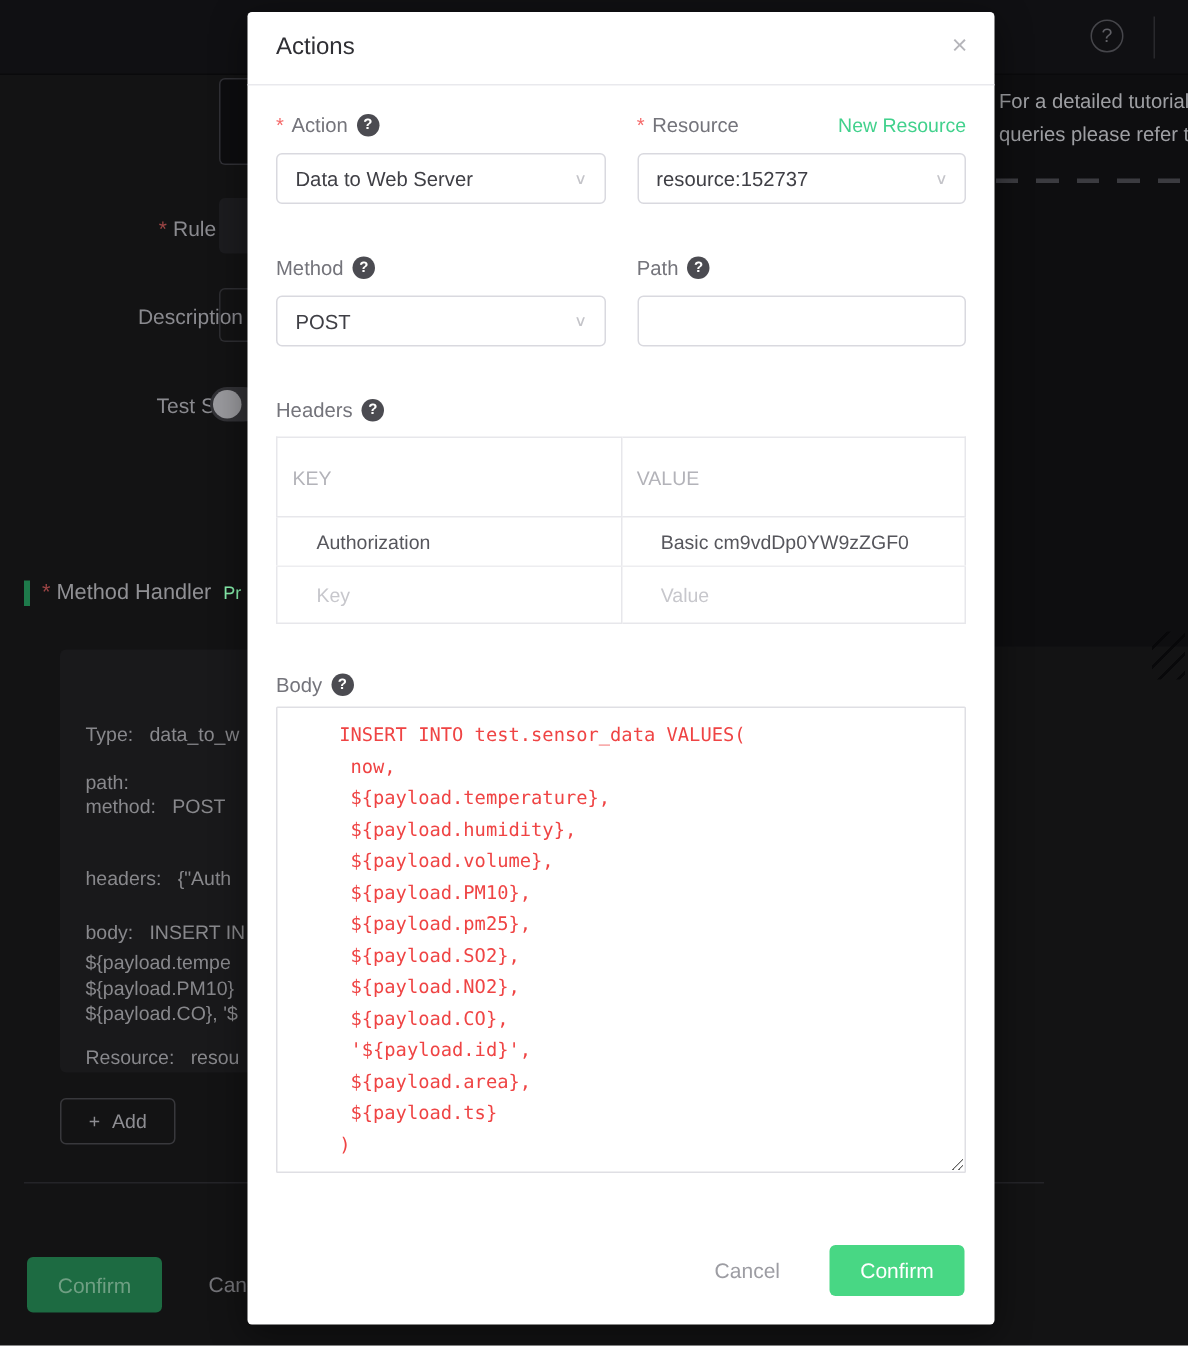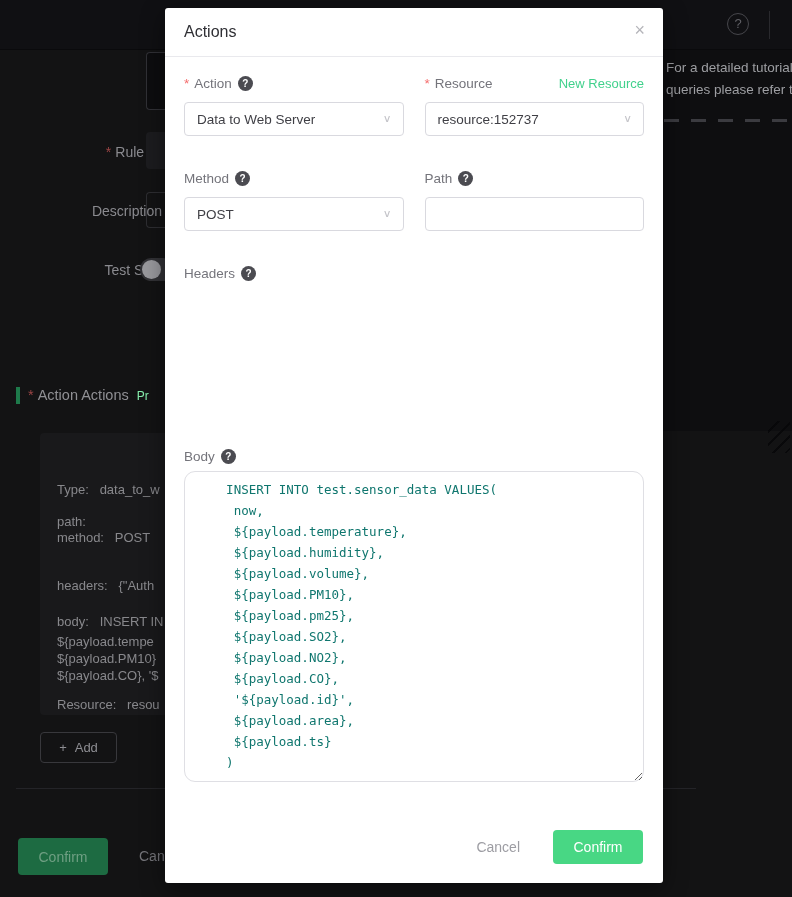--- a/index.html
+++ b/index.html
@@ -78,23 +78,23 @@
 
   #headers-table { left:19px; top:283px; width:460px; border:1px solid #e7e7eb; border-collapse:collapse;
                    font-size:13px; table-layout:fixed; }
   #headers-table th { height:53px; font-weight:400; text-align:left; padding-left:10px; color:#b3b3b9;
                       border-bottom:1px solid #e7e7eb; }
   #headers-table td { padding-left:26px; color:#56565c; }
   #headers-table .r1 td { height:33px; border-bottom:1px solid #ededf0; }
   #headers-table .r2 td { height:38px; color:#c7c7cc; }
   #headers-table th:first-child, #headers-table td:first-child { border-right:1px solid #e7e7eb; }
 
-  #body-textarea { left:19px; top:463px; width:460px; height:311px; border:1px solid #dfdfe4; border-radius:11px;
+  #body-textarea { left:19px; top:463px; width:460px; height:311px; border:1px solid #dfdfe4; border-radius:1px;
                    padding:7px 11px; font-family:"DejaVu Sans Mono",monospace; font-size:12.5px; line-height:21px;
-                   color:#0f766e; white-space:pre; overflow:hidden; resize:vertical; outline:none; background:#fff;
+                   color:#ef4444; white-space:pre; overflow:hidden; resize:vertical; outline:none; background:#fff;
                    position:absolute; }
 
   #m-footer { position:absolute; right:20px; top:822px; display:flex; align-items:center; gap:33px; }
   #cancel-btn { color:#9d9da3; font-size:14px; cursor:pointer; }
   #confirm-btn { width:90px; height:34px; background:#48d784; border:none; border-radius:4px; color:#ffffff;
                  font-size:14px; display:flex; align-items:center; justify-content:center; cursor:pointer; }
 </style>
 </head>
 <body>
 
@@ -123,21 +123,21 @@
 <div class="abs" id="desc-input-frag"></div>
 
 <div class="abs bg-label" id="testsql-label">
   <span>Test SQL</span>
 </div>
 <div class="abs" id="testsql-toggle"></div>
 <div class="abs" id="testsql-knob"></div>
 
 <div class="abs" id="ah-bar"></div>
 <div class="abs" id="ah-title">
-  <span class="req-dim">*</span><span>Action Actions</span><span id="ah-suffix">Pr</span>
+  <span class="req-dim">*</span><span>Method Handler</span><span id="ah-suffix">Pr</span>
 </div>
 
 <div class="abs" id="code-card">
   <div class="code-line" id="cl-0">Type:   data_to_w</div>
   <div class="code-line" id="cl-1">path:</div>
   <div class="code-line" id="cl-2">method:   POST</div>
   <div class="code-line" id="cl-3">headers:   {"Auth</div>
   <div class="code-line" id="cl-4">body:   INSERT IN</div>
   <div class="code-line" id="cl-5">${payload.tempe</div>
   <div class="code-line" id="cl-6">${payload.PM10}</div>
@@ -207,20 +207,36 @@
     <div>
       <input id="path-input" value="" style="">
     </div>
   </div>
 
   <div class="abs lbl" id="headers-label">
     <span>Headers</span>
     <span class="q-icon">?</span>
   </div>
 
+  <table class="abs" id="headers-table">
+    <tbody>
+        <tr>
+      <th>KEY</th>
+      <th>VALUE</th>
+    </tr>
+    <tr class="r1">
+      <td>Authorization</td>
+      <td>Basic cm9vdDp0YW9zZGF0</td>
+    </tr>
+    <tr class="r2">
+      <td>Key</td>
+      <td>Value</td>
+    </tr>
+  </tbody>
+    </table>
 
   <div class="abs lbl" id="body-label">
     <span>Body</span>
     <span class="q-icon">?</span>
   </div>
   <textarea id="body-textarea" spellcheck="false" style="">    INSERT INTO test.sensor_data VALUES(
      now,
      ${payload.temperature},
      ${payload.humidity},
      ${payload.volume},

